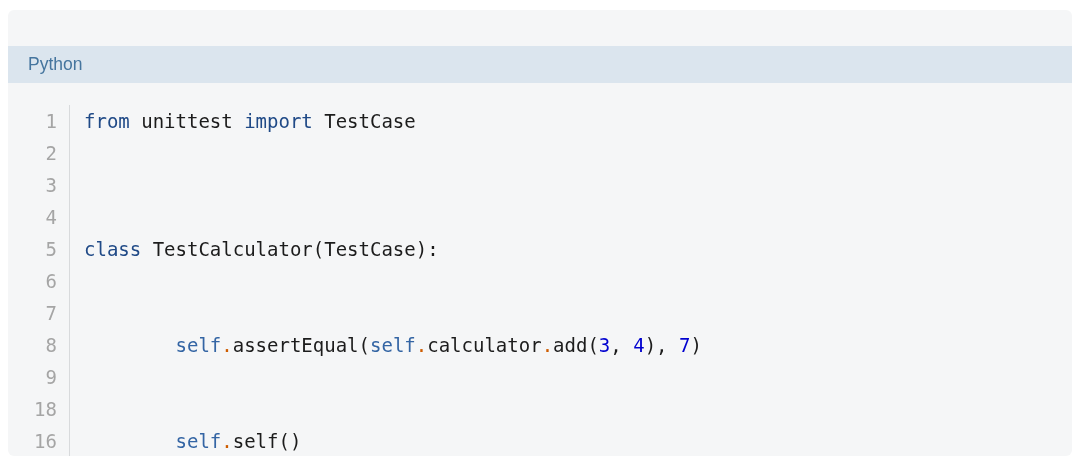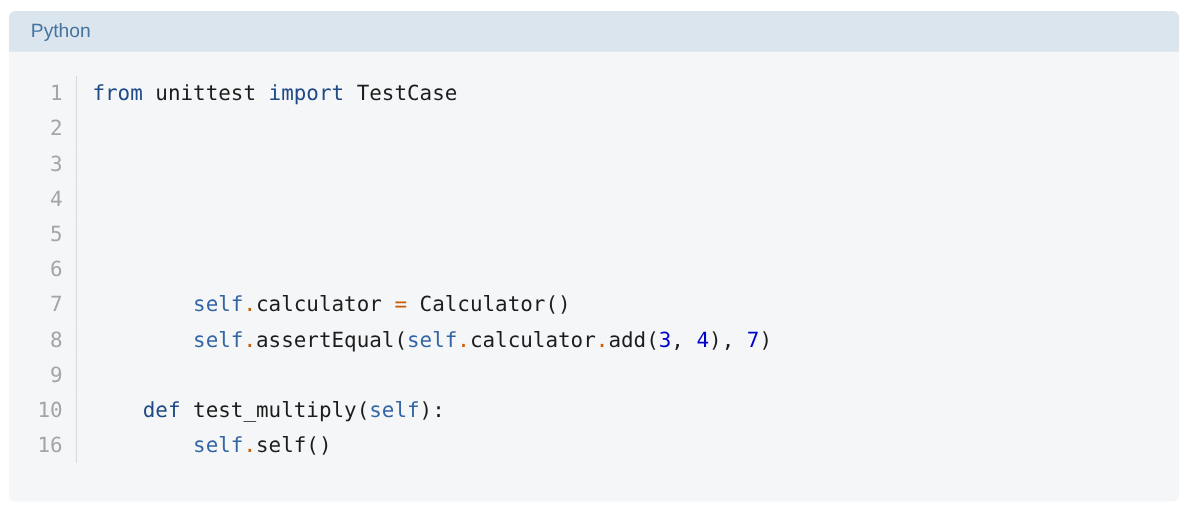--- a/index.html
+++ b/index.html
@@ -20,20 +20,21 @@
     border-radius: 6px;
     overflow: hidden;
   }
   .code-header {
     height: 37px;
     background: var(--header-bg, #dbe5ee);
     display: flex;
     align-items: center;
     padding-left: 20px;
     box-sizing: border-box;
+    margin-top: 36px;
   }
   .language-label {
     color: var(--header-text, #45759e);
     font-size: 17.5px;
     font-family: "Liberation Sans", sans-serif;
   }
   .code-body {
     padding: 22px 0 30px 0;
     font-family: "DejaVu Sans Mono", monospace;
     font-size: 19px;
@@ -82,38 +83,37 @@
       </div>
       <div class="code-row">
         <span class="gutter">3</span>
       </div>
       <div class="code-row">
         <span class="gutter">4</span>
         <span class="code-text"></span>
       </div>
       <div class="code-row">
         <span class="gutter">5</span>
+        <span class="code-text"><span class="tok-keyword">class</span><span class="tok-text"> TestCalculator(TestCase):</span></span>
       </div>
       <div class="code-row">
         <span class="gutter">6</span>
       </div>
       <div class="code-row">
         <span class="gutter">7</span>
-        <span class="code-text"><span class="tok-text">        </span><span class="tok-self">self</span><span class="tok-operator">.</span><span class="tok-text">calculator </span><span class="tok-operator">=</span><span class="tok-text"> Calculator()</span></span>
       </div>
       <div class="code-row">
         <span class="gutter">8</span>
         <span class="code-text"><span class="tok-text">        </span><span class="tok-self">self</span><span class="tok-operator">.</span><span class="tok-text">assertEqual(</span><span class="tok-self">self</span><span class="tok-operator">.</span><span class="tok-text">calculator</span><span class="tok-operator">.</span><span class="tok-text">add(</span><span class="tok-number">3</span><span class="tok-text">, </span><span class="tok-number">4</span><span class="tok-text">), </span><span class="tok-number">7</span><span class="tok-text">)</span></span>
       </div>
       <div class="code-row">
         <span class="gutter">9</span>
         <span class="code-text"></span>
       </div>
       <div class="code-row">
-        <span class="gutter">10</span>
-        <span class="code-text"><span class="tok-text">    </span><span class="tok-keyword">def</span><span class="tok-text"> test_multiply(</span><span class="tok-self">self</span><span class="tok-text">):</span></span>
+        <span class="gutter">18</span>
       </div>
       <div class="code-row">
         <span class="gutter">16</span>
         <span class="code-text"><span class="tok-text">        </span><span class="tok-self">self</span><span class="tok-operator">.</span><span class="tok-text">self()</span></span>
       </div>
     </div>
 </div>
 
 </body></html>

